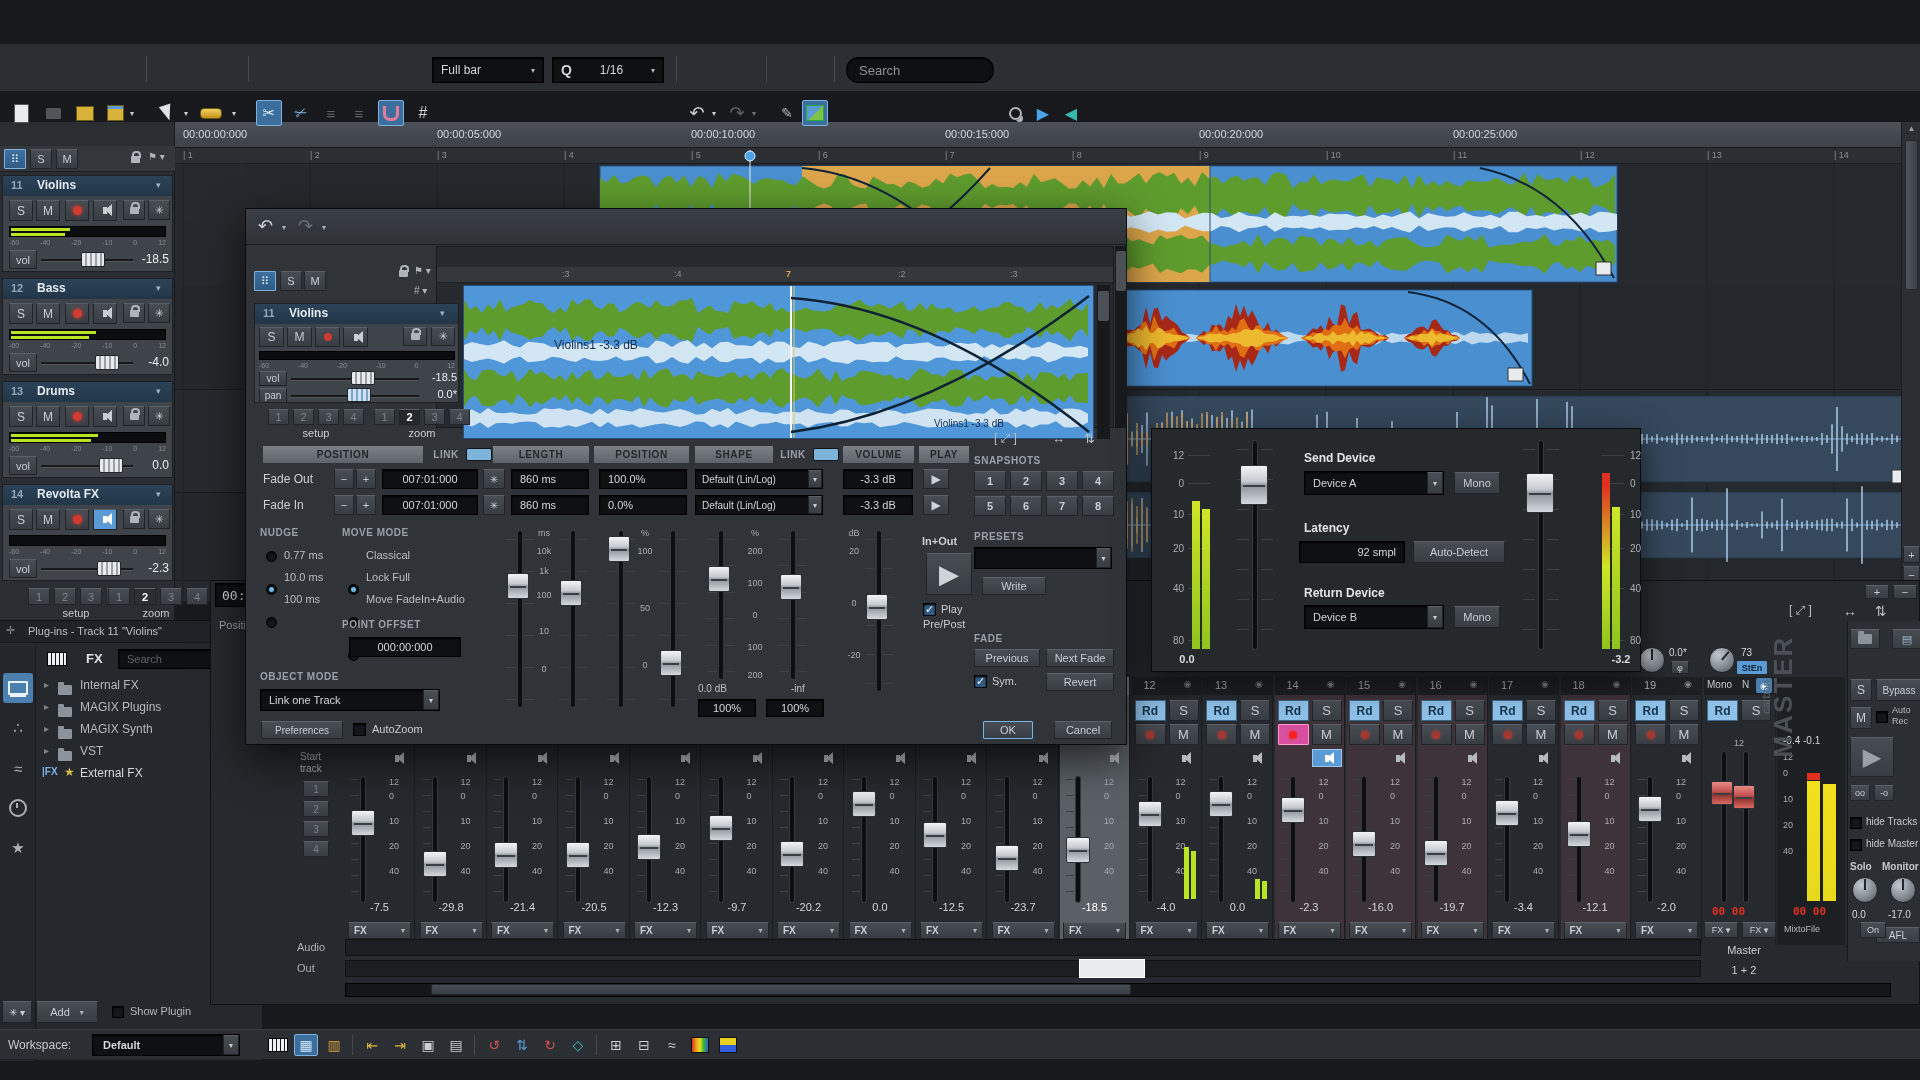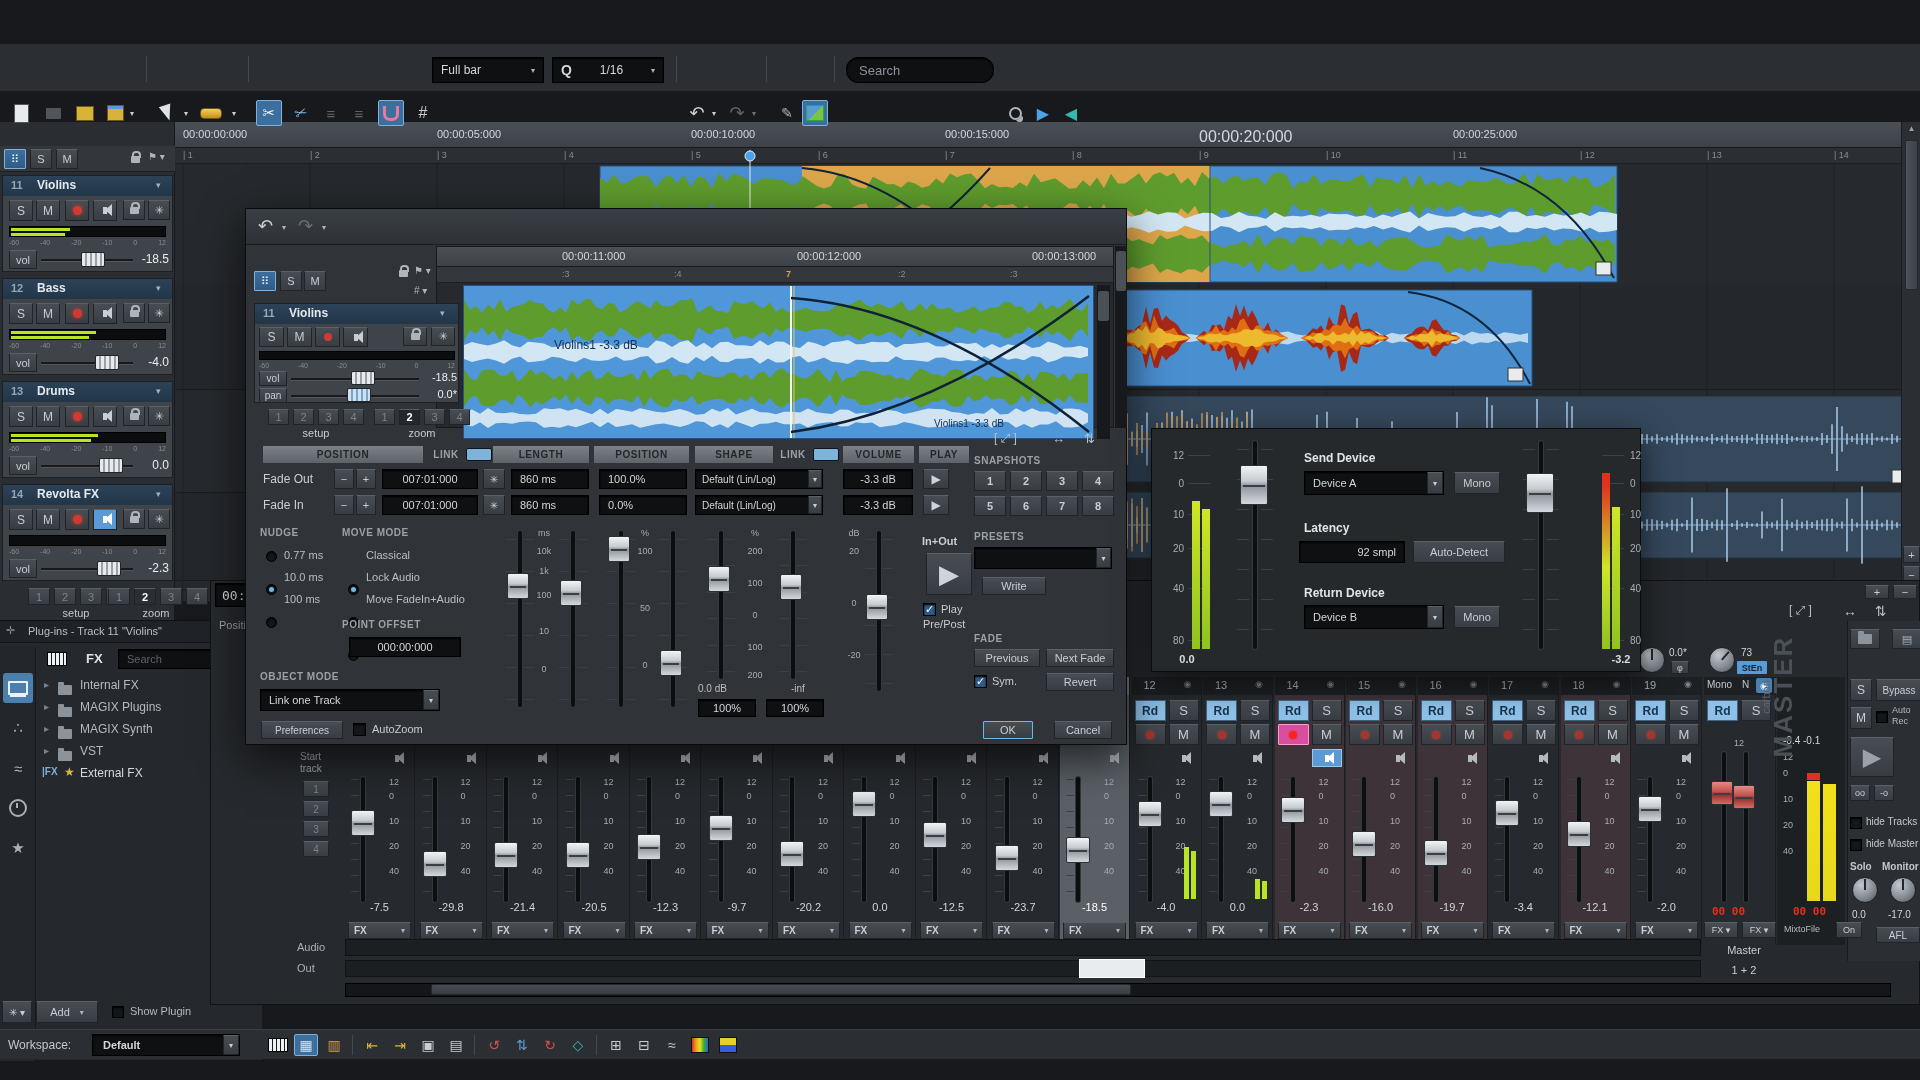--- a/index.html
+++ b/index.html
@@ -46,21 +46,21 @@
 </head>
 <body>
 
 <div id="app">
     <div class="a" style="left: 175px; top: 122px; width: 1745px; height: 480px; background: rgb(38, 41, 45); z-index: 1;">
       <div class="a" style="left: 0px; top: 0px; width: 1745px; height: 26px; background: linear-gradient(rgb(74, 80, 86), rgb(61, 66, 72)); border-bottom: 1px solid rgb(23, 25, 28);">
         <div class="a" style="left: 8px; top: 6px; width: 120px; height: 14px; font-size: 11px; color: rgb(211, 216, 220);">00:00:00:000</div>
         <div class="a" style="left: 262px; top: 6px; width: 120px; height: 14px; font-size: 11px; color: rgb(211, 216, 220);">00:00:05:000</div>
         <div class="a" style="left: 516px; top: 6px; width: 120px; height: 14px; font-size: 11px; color: rgb(211, 216, 220);">00:00:10:000</div>
         <div class="a" style="left: 770px; top: 6px; width: 120px; height: 14px; font-size: 11px; color: rgb(211, 216, 220);">00:00:15:000</div>
-        <div class="a" style="left: 1024px; top: 6px; width: 120px; height: 14px; font-size: 16px; color: rgb(211, 216, 220);">00:00:20:000</div>
+        <div class="a" style="left: 1024px; top: 6px; width: 120px; height: 14px; font-size: 11px; color: rgb(211, 216, 220);">00:00:20:000</div>
         <div class="a" style="left: 1278px; top: 6px; width: 120px; height: 14px; font-size: 11px; color: rgb(211, 216, 220);">00:00:25:000</div>
       </div>
       <div class="a" style="left: 0px; top: 26px; width: 1745px; height: 16px; background: rgb(43, 47, 51); border-bottom: 1px solid rgb(29, 32, 35);">
         <div class="a" style="left: 8px; top: 2px; width: 40px; height: 12px; font-size: 9px; color: rgb(134, 141, 148);">| 1</div>
         <div class="a" style="left: 135px; top: 2px; width: 40px; height: 12px; font-size: 9px; color: rgb(134, 141, 148);">| 2</div>
         <div class="a" style="left: 262px; top: 2px; width: 40px; height: 12px; font-size: 9px; color: rgb(134, 141, 148);">| 3</div>
         <div class="a" style="left: 389px; top: 2px; width: 40px; height: 12px; font-size: 9px; color: rgb(134, 141, 148);">| 4</div>
         <div class="a" style="left: 516px; top: 2px; width: 40px; height: 12px; font-size: 9px; color: rgb(134, 141, 148);">| 5</div>
         <div class="a" style="left: 643px; top: 2px; width: 40px; height: 12px; font-size: 9px; color: rgb(134, 141, 148);">| 6</div>
         <div class="a" style="left: 770px; top: 2px; width: 40px; height: 12px; font-size: 9px; color: rgb(134, 141, 148);">| 7</div>
@@ -1149,42 +1149,37 @@
           <i></i>
         </div>
         <div class="a" style="left: 4px; top: 288px; width: 28px; height: 12px; font-size: 10px; color: rgb(210, 215, 219);">0.0</div>
         <div class="a" style="left: 40px; top: 288px; width: 32px; height: 12px; font-size: 10px; color: rgb(210, 215, 219);">-17.0</div>
         <div class="btn a" style="left: 28px; top: 306px; width: 44px; height: 16px; font-size: 10px;">AFL</div>
       </div>
       <div class="a" style="left: 1493px; top: 341px; width: 216px; height: 60px;">
         <div class="btn a" style="left: 0px; top: 0px; width: 34px; height: 16px; font-size: 9px;">FX ▾</div>
         <div class="btn a" style="left: 38px; top: 0px; width: 34px; height: 16px; font-size: 9px;">FX ▾</div>
         <div class="a" style="left: 80px; top: 2px; width: 56px; height: 13px; font-size: 9px; color: rgb(180, 186, 191);">MixtoFile</div>
-        <div class="btn a" style="left: 132px; top: 0px; width: 26px; height: 16px; font-size: 9px;">On</div>
+        <div class="btn a" style="left: 156px; top: 0px; width: 26px; height: 16px; font-size: 9px;">On</div>
         <div class="a" style="left: 0px; top: 22px; width: 80px; height: 14px; text-align: center; font-size: 11px; color: rgb(201, 206, 211);">Master</div>
         <div class="a" style="left: 10px; top: 42px; width: 60px; height: 14px; text-align: center; font-size: 11px; color: rgb(201, 206, 211);">1 + 2</div>
       </div>
       <div class="a" style="left: 134px; top: 358px; width: 1356px; height: 17px; background: rgb(28, 31, 34); border: 1px solid rgb(16, 18, 20);"></div>
       <div class="a" style="left: 134px; top: 379px; width: 1356px; height: 17px; background: rgb(28, 31, 34); border: 1px solid rgb(16, 18, 20);"></div>
       <div class="a" style="left: 868px; top: 378px; width: 66px; height: 19px; background: rgb(232, 236, 239); border: 1px solid rgb(255, 255, 255);"></div>
       <div class="a" style="left: 134px; top: 402px; width: 1546px; height: 14px; background: rgb(20, 22, 25); border: 1px solid rgb(0, 0, 0);"></div>
       <div class="a" style="left: 220px; top: 403px; width: 700px; height: 11px; background: linear-gradient(rgb(71, 77, 83), rgb(56, 61, 67)); border: 1px solid rgb(36, 40, 44); border-radius: 2px;"></div>
     </div>
     <div class="a" style="left: 245px; top: 208px; width: 882px; height: 537px; background: rgb(48, 52, 57); border: 1px solid rgb(10, 11, 12); box-shadow: rgba(0, 0, 0, 0.65) 0px 14px 40px; z-index: 4;">
       <div class="a" style="left: 0px; top: 0px; width: 880px; height: 36px; background: linear-gradient(rgb(58, 63, 69), rgb(46, 50, 55)); border-bottom: 1px solid rgb(26, 29, 32);"></div>
       <div class="a" style="left: 12px; top: 6px; width: 24px; height: 22px; font-size: 18px; color: rgb(201, 206, 211);">↶</div>
       <div class="caret a" style="left: 36px; top: 14px; width: 10px; height: 10px;">▾</div>
       <div class="a" style="left: 52px; top: 6px; width: 24px; height: 22px; font-size: 18px; color: rgb(106, 112, 118);">↷</div>
       <div class="caret a" style="left: 76px; top: 14px; width: 10px; height: 10px;">▾</div>
       <div class="a" style="left: 190px; top: 37px; width: 678px; height: 182px; background: rgb(38, 41, 45); border: 1px solid rgb(23, 25, 28);">
-        <div class="a" style="left: 0px; top: 0px; width: 676px; height: 20px; background: linear-gradient(rgb(74, 80, 86), rgb(61, 66, 72)); border-bottom: 1px solid rgb(23, 25, 28);">
-          <div class="a" style="left: 125px; top: 3px; width: 110px; height: 13px; font-size: 11px; color: rgb(211, 216, 220);">00:00:11:000</div>
-          <div class="a" style="left: 360px; top: 3px; width: 110px; height: 13px; font-size: 11px; color: rgb(211, 216, 220);">00:00:12:000</div>
-          <div class="a" style="left: 595px; top: 3px; width: 110px; height: 13px; font-size: 11px; color: rgb(211, 216, 220);">00:00:13:000</div>
-        </div>
         <div class="a" style="left: 0px; top: 20px; width: 676px; height: 16px; background: rgb(52, 56, 60); border-bottom: 1px solid rgb(29, 32, 35);">
           <div class="a" style="left: 125px; top: 2px; width: 40px; height: 12px; font-size: 9px; color: rgb(134, 141, 148);">:3</div>
           <div class="a" style="left: 237px; top: 2px; width: 40px; height: 12px; font-size: 9px; color: rgb(134, 141, 148);">:4</div>
           <div class="a" style="left: 349px; top: 2px; width: 40px; height: 12px; font-size: 9px; color: rgb(232, 163, 61); font-weight: bold;">7</div>
           <div class="a" style="left: 461px; top: 2px; width: 40px; height: 12px; font-size: 9px; color: rgb(134, 141, 148);">:2</div>
           <div class="a" style="left: 573px; top: 2px; width: 40px; height: 12px; font-size: 9px; color: rgb(134, 141, 148);">:3</div>
         </div>
         <div class="a" style="left: 26px; top: 38px; width: 631px; height: 154px; background: rgb(79, 151, 216); border: 1px solid rgb(39, 81, 124);">
           <svg width="629" height="152" viewBox="0 0 629 152" style="position:absolute;left:0;top:0">
             <polygon points="0,13.535333289019768 6,23.789211416244505 12,19.953765362501144 18,27.072876524925235 24,18.4575274027884 30,23.38216722011566 36,13.33681514263153 42,25.64065549373627 48,21.330884164571764 54,19.73394069671631 60,17.752279853820802 66,13.997537040710448 72,16.87607822418213 78,16.997418785095217 84,23.80186023712158 90,27.02289211153984 96,21.27436611428857 102,26.628759717941286 108,12.990018528699878 114,19.052694296836854 120,13.883934473991395 126,12.630471205711366 132,21.035933947563173 138,23.348902106285095 144,17.298124766349794 150,17.778970885276795 156,26.514000582695008 162,23.542735189199448 168,18.279462146759034 174,15.548932361602787 180,18.702435779571534 186,22.190558338165285 192,14.027167224884032 198,19.823785877227785 204,20.736468982696536 210,18.675177478790282 216,13.925653553009035 222,14.533795642852787 228,12.002533435821533 234,27.251202869415284 240,22.78742072954774 246,19.484863567352296 252,24.918253612518313 258,25.190189951658247 264,27.300602114200593 270,14.899495784193277 276,17.470424103736878 282,18.289017605781556 288,14.653258156776431 294,20.32330048084259 300,21.925540757179263 306,16.616068768501282 312,25.809452080726622 318,21.778711169958115 324,26.300477838516237 330,25.787225311994554 336,23.635781586170197 342,21.829004919528963 348,24.280118763446808 354,25.074012643098833 360,25.382215666770936 366,24.359478181600572 372,19.841019666194917 378,16.990813493728638 384,19.681175470352173 390,16.653580141067508 396,13.497154092788698 402,18.70638279914856 408,21.066120386123657 414,17.4926540851593 420,19.684729623794556 426,22.560318803787233 432,19.239285516738892 438,15.228981447219851 444,25.029177713394166 450,23.544613236188887 456,16.763136553764344 462,24.09562680721283 468,17.389944833517077 474,22.69499111175537 480,22.761462593078612 486,21.35939311981201 492,27.06057834625244 498,25.406369189172985 504,23.550587463378907 510,19.944414138793945 516,25.752576446533205 522,23.577228468656543 528,21.410408806800845 534,21.186901021003724 540,16.18358557224274 546,15.931820797920231 552,21.112946724891664 558,20.39068253040314 564,27.25494978427887 570,23.66110544577241 576,15.762286210060118 582,23.654526257514952 588,18.820458549261094 594,22.600112104415892 600,18.33188223838806 606,12.605861997604372 612,21.922487783432008 618,25.34338984489441 624,17.0190773665905 624,50.9809226334095 618,42.65661015510559 612,46.077512216567996 606,55.39413800239563 600,49.66811776161194 594,45.39988789558411 588,49.17954145073891 582,44.34547374248505 576,52.23771378993988 570,44.33889455422759 564,40.74505021572113 558,47.60931746959686 552,46.887053275108336 546,52.06817920207977 540,51.81641442775726 534,46.81309897899628 528,46.589591193199155 522,44.42277153134346 516,42.247423553466795 510,48.055585861206055 504,44.4494125366211 498,42.593630810827015 492,40.93942165374756 486,46.64060688018799 480,45.23853740692139 474,45.30500888824463 468,50.61005516648292 462,43.90437319278717 456,51.23686344623566 450,44.45538676381111 444,42.97082228660584 438,52.77101855278015 432,48.76071448326111 426,45.43968119621277 420,48.31527037620545 414,50.5073459148407 408,46.93387961387634 402,49.29361720085144 396,54.5028459072113 390,51.34641985893249 384,48.31882452964783 378,51.00918650627136 372,48.15898033380508 366,43.64052181839943 360,42.61778433322907 354,42.92598735690117 348,43.71988123655319 342,46.17099508047104 336,44.3642184138298 330,42.212774688005446 324,41.69952216148376 318,46.221288830041885 312,42.19054791927338 306,51.38393123149872 300,46.07445924282074 294,47.67669951915741 288,53.34674184322357 282,49.71098239421845 276,50.529575896263125 270,53.10050421580672 264,40.69939788579941 258,42.80981004834175 252,43.08174638748169 246,48.51513643264771 240,45.21257927045226 234,40.74879713058472 228,55.99746656417847 222,53.46620435714721 216,54.074346446990965 210,49.32482252120972 204,47.263531017303464 198,48.176214122772215 192,53.97283277511597 186,45.80944166183471 180,49.29756422042847 174,52.45106763839721 168,49.72053785324097 162,44.45726481080055 156,41.485999417304996 150,50.22102911472321 144,50.701875233650206 138,44.651097893714905 132,46.96406605243683 126,55.369528794288634 120,54.116065526008605 114,48.947305703163146 108,55.00998147130012 102,41.371240282058714 96,46.72563388571143 90,40.97710788846016 84,44.19813976287842 78,51.00258121490478 72,51.12392177581787 66,54.00246295928955 60,50.2477201461792 54,48.26605930328369 48,46.66911583542824 42,42.35934450626373 36,54.66318485736847 30,44.61783277988434 24,49.5424725972116 18,40.927123475074765 12,48.046234637498856 6,44.210788583755495 0,54.46466671098023" fill="#5f9c2e" opacity="1"></polygon>
@@ -1296,21 +1291,21 @@
       <div class="radio a" style="left: 20px; top: 342px; width: 11px; height: 11px;"></div>
       <div class="a" style="left: 38px; top: 340px; width: 60px; height: 13px; font-size: 11px; color: rgb(185, 191, 197);">0.77 ms</div>
       <div class="radio sel a" style="left: 20px; top: 364px; width: 11px; height: 11px;"></div>
       <div class="a" style="left: 38px; top: 362px; width: 60px; height: 13px; font-size: 11px; color: rgb(185, 191, 197);">10.0 ms</div>
       <div class="radio a" style="left: 20px; top: 386px; width: 11px; height: 11px;"></div>
       <div class="a" style="left: 38px; top: 384px; width: 60px; height: 13px; font-size: 11px; color: rgb(185, 191, 197);">100 ms</div>
       <div class="seclab a" style="left: 96px; top: 318px; width: 80px; height: 12px;">MOVE MODE</div>
       <div class="radio sel a" style="left: 102px; top: 342px; width: 11px; height: 11px;"></div>
       <div class="a" style="left: 120px; top: 340px; width: 120px; height: 13px; font-size: 11px; color: rgb(185, 191, 197);">Classical</div>
       <div class="radio a" style="left: 102px; top: 364px; width: 11px; height: 11px;"></div>
-      <div class="a" style="left: 120px; top: 362px; width: 120px; height: 13px; font-size: 11px; color: rgb(185, 191, 197);">Lock Audio</div>
+      <div class="a" style="left: 120px; top: 362px; width: 120px; height: 13px; font-size: 11px; color: rgb(185, 191, 197);">Lock Full</div>
       <div class="radio a" style="left: 102px; top: 386px; width: 11px; height: 11px;"></div>
       <div class="a" style="left: 120px; top: 384px; width: 120px; height: 13px; font-size: 11px; color: rgb(185, 191, 197);">Move FadeIn+Audio</div>
       <div class="seclab a" style="left: 96px; top: 410px; width: 90px; height: 12px;">POINT OFFSET</div>
       <div class="vbox a" style="left: 103px; top: 428px; width: 112px; height: 20px; justify-content: center;">000:00:000</div>
       <div class="seclab a" style="left: 14px; top: 462px; width: 90px; height: 12px;">OBJECT MODE</div>
       <div class="vbox a" style="left: 14px; top: 480px; width: 180px; height: 22px; padding-left: 8px; justify-content: space-between;">
         <div class="a" style="position: static;">Link one Track</div>
         <div class="btn ctr a" style="position: static; width: 16px; height: 20px; font-size: 8px;">▾</div>
       </div>
       <div class="vtrack a" style="left: 272px; top: 322px; height: 176px;"></div>

